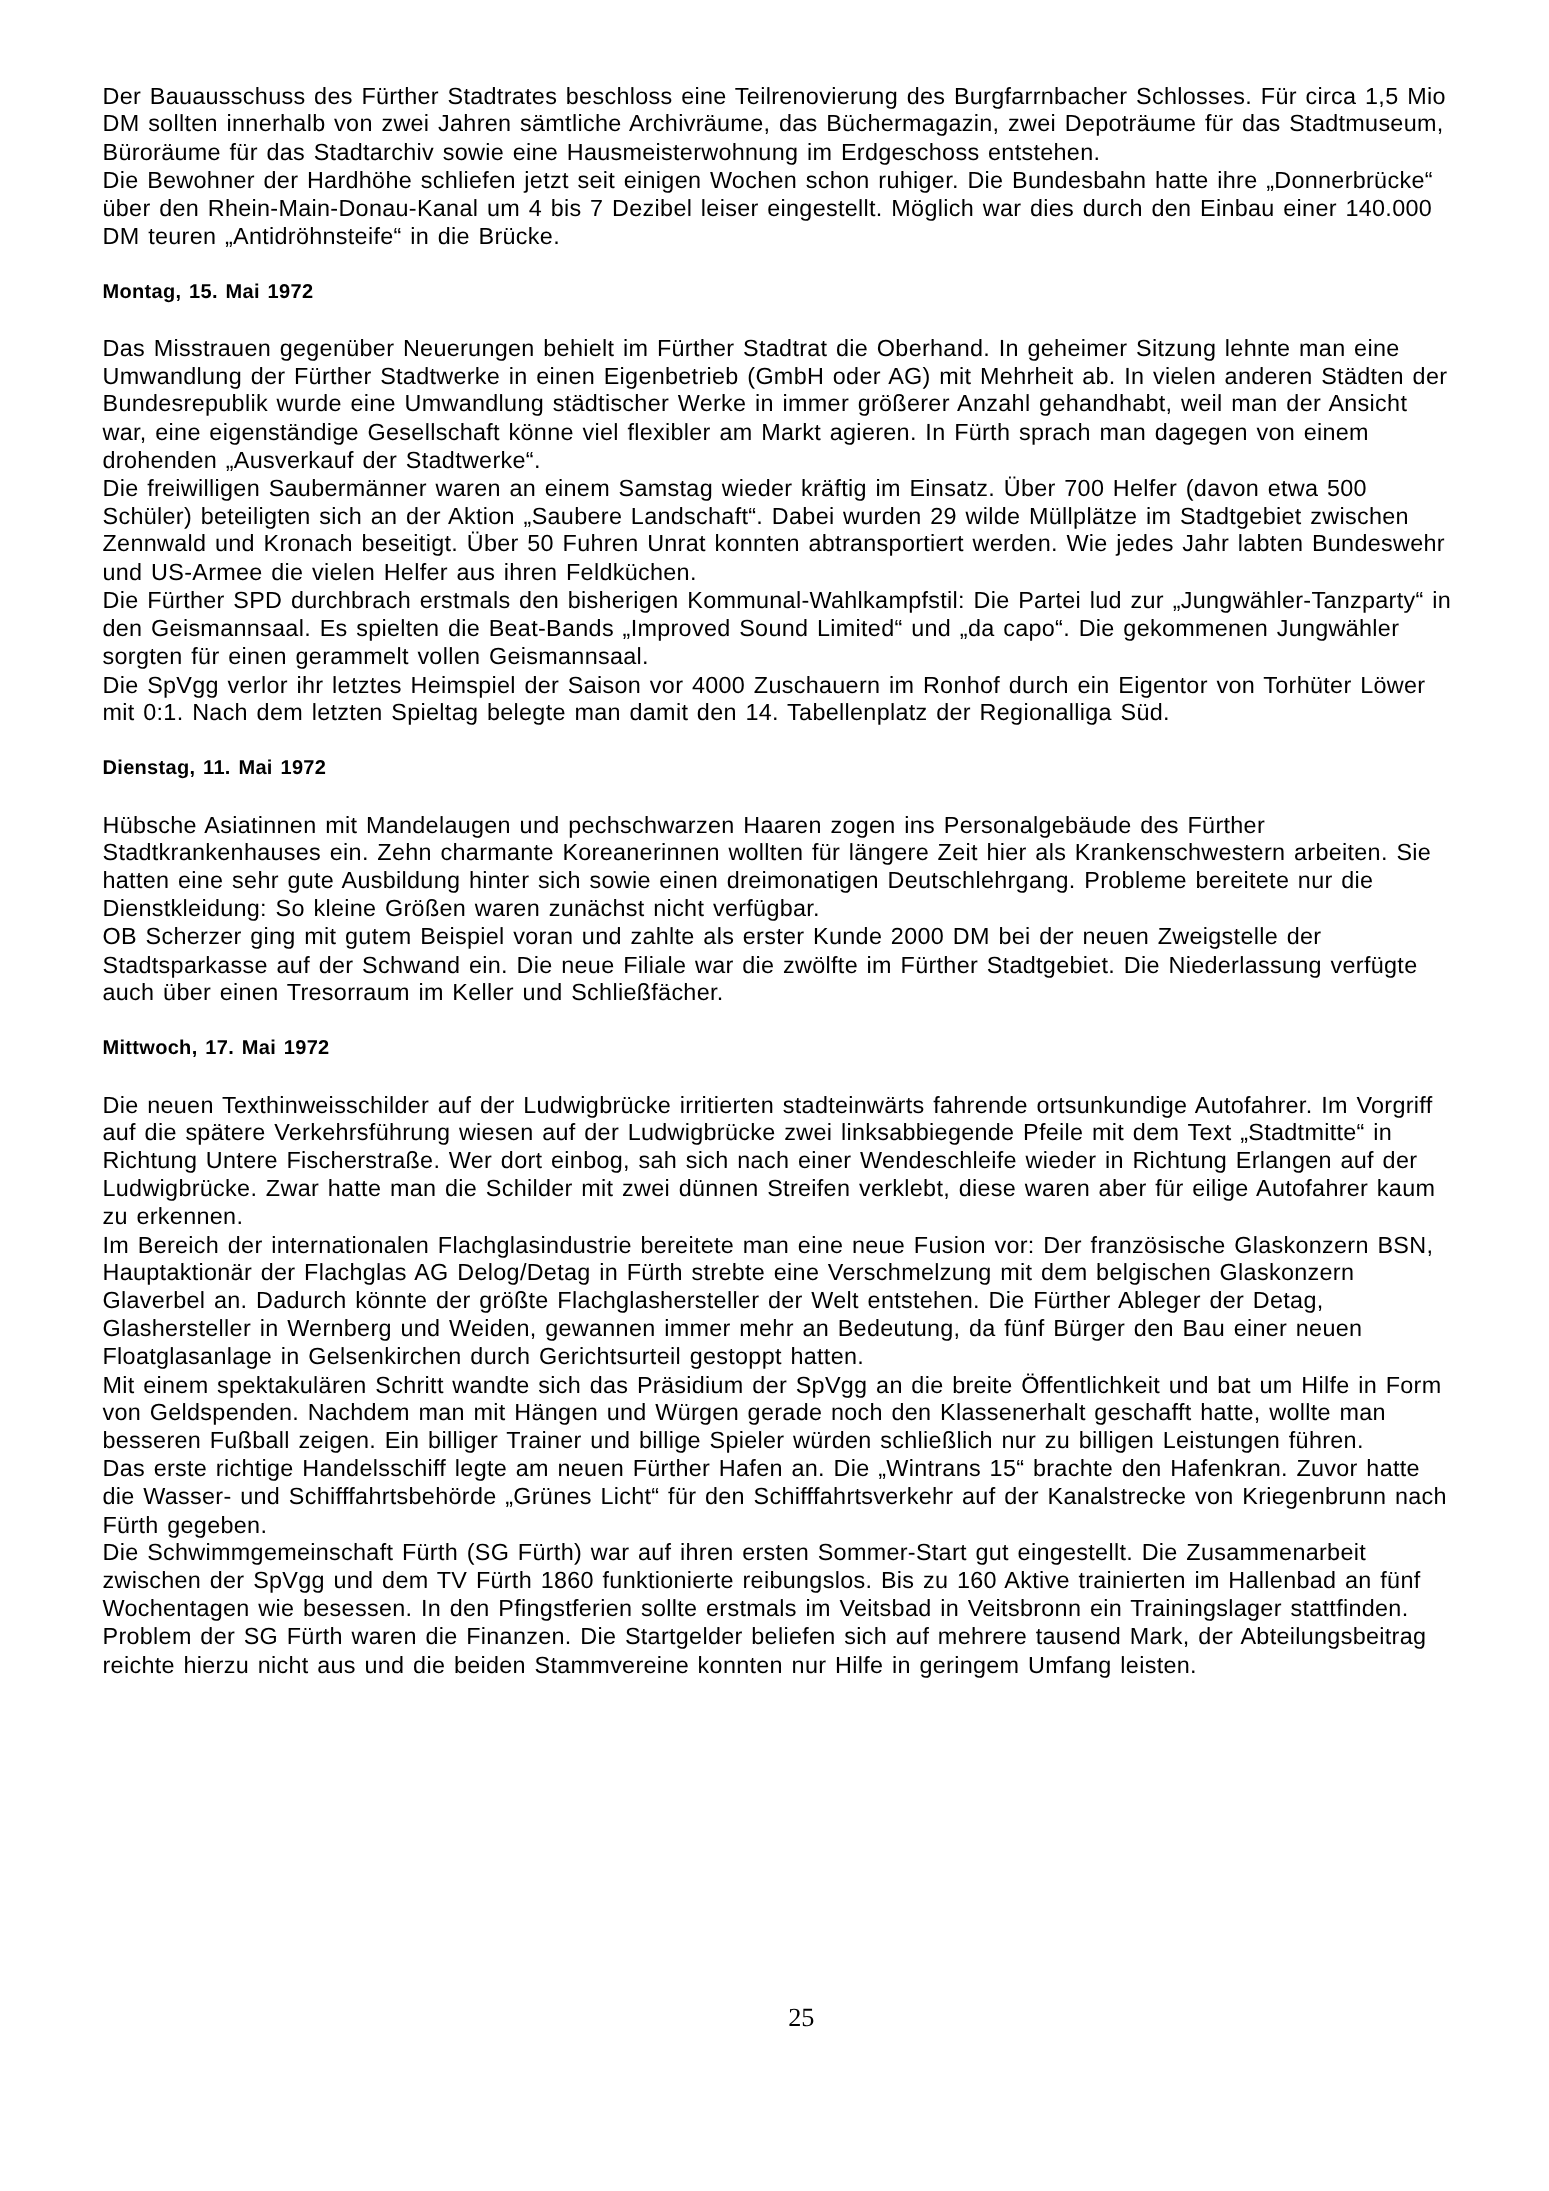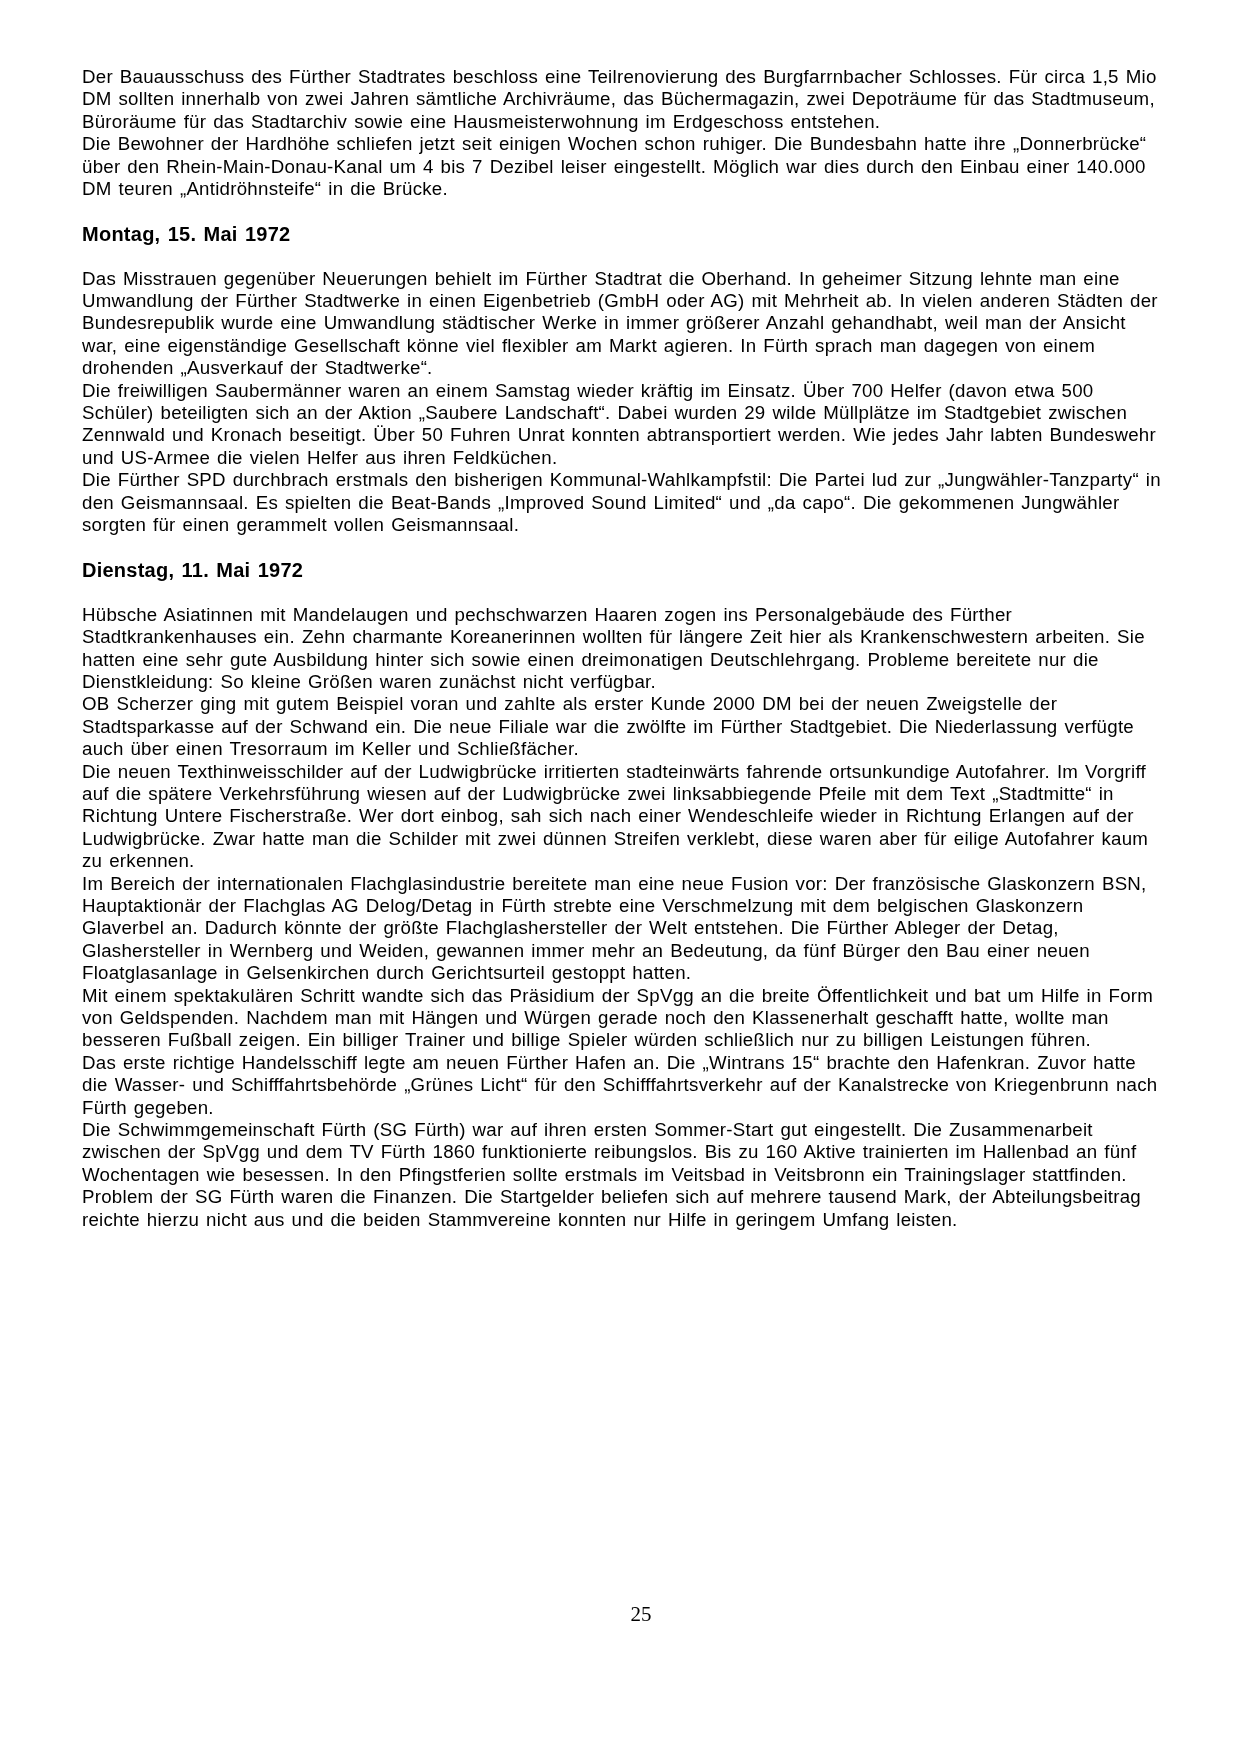--- a/index.html
+++ b/index.html
@@ -25,21 +25,21 @@
     line-height: 22.4px;
     letter-spacing: 0.25px;
     word-spacing: 1.5px;
     text-align: left;
   }
   .content p {
     margin: 0;
     padding: 0;
   }
   .date-heading {
-    font-size: 20px;
+    font-size: 16px;
     line-height: 22.4px;
     font-weight: bold;
     margin: 22.4px 0 22.4px 0;
     padding: 0;
   }
   .page-number {
     position: absolute;
     left: 100px;
     top: 1602px;
     width: 1082px;
@@ -56,25 +56,27 @@
 <div class="page">
   <div class="content">
 
     <p>Der Bauausschuss des Fürther Stadtrates beschloss eine Teilrenovierung des Burgfarrnbacher Schlosses. Für circa 1,5 Mio DM sollten innerhalb von zwei Jahren sämtliche Archivräume, das Büchermagazin, zwei Depoträume für das Stadtmuseum, Büroräume für das Stadtarchiv sowie eine Hausmeisterwohnung im Erdgeschoss entstehen.</p>
     <p>Die Bewohner der Hardhöhe schliefen jetzt seit einigen Wochen schon ruhiger. Die Bundesbahn hatte ihre „Donnerbrücke“ über den Rhein-Main-Donau-Kanal um 4 bis 7 Dezibel leiser eingestellt. Möglich war dies durch den Einbau einer 140.000 DM teuren „Antidröhnsteife“ in die Brücke.</p>
 
     <h2 class="date-heading">Montag, 15. Mai 1972</h2>
     <p>Das Misstrauen gegenüber Neuerungen behielt im Fürther Stadtrat die Oberhand. In geheimer Sitzung lehnte man eine Umwandlung der Fürther Stadtwerke in einen Eigenbetrieb (GmbH oder AG) mit Mehrheit ab. In vielen anderen Städten der Bundesrepublik wurde eine Umwandlung städtischer Werke in immer größerer Anzahl gehandhabt, weil man der Ansicht war, eine eigenständige Gesellschaft könne viel flexibler am Markt agieren. In Fürth sprach man dagegen von einem drohenden „Ausverkauf der Stadtwerke“.</p>
     <p>Die freiwilligen Saubermänner waren an einem Samstag wieder kräftig im Einsatz. Über 700 Helfer (davon etwa 500 Schüler) beteiligten sich an der Aktion „Saubere Landschaft“. Dabei wurden 29 wilde Müllplätze im Stadtgebiet zwischen Zennwald und Kronach beseitigt. Über 50 Fuhren Unrat konnten abtransportiert werden. Wie jedes Jahr labten Bundeswehr und US-Armee die vielen Helfer aus ihren Feldküchen.</p>
     <p>Die Fürther SPD durchbrach erstmals den bisherigen Kommunal-Wahlkampfstil: Die Partei lud zur „Jungwähler-Tanzparty“ in den Geismannsaal. Es spielten die Beat-Bands „Improved Sound Limited“ und „da capo“. Die gekommenen Jungwähler sorgten für einen gerammelt vollen Geismannsaal.</p>
+    <p>Die SpVgg verlor ihr letztes Heimspiel der Saison vor 4000 Zuschauern im Ronhof durch ein Eigentor von Torhüter Löwer mit 0:1. Nach dem letzten Spieltag belegte man damit den 14. Tabellenplatz der Regionalliga Süd.</p>
 
     <h2 class="date-heading">Dienstag, 11. Mai 1972</h2>
     <p>Hübsche Asiatinnen mit Mandelaugen und pechschwarzen Haaren zogen ins Personalgebäude des Fürther Stadtkrankenhauses ein. Zehn charmante Koreanerinnen wollten für längere Zeit hier als Krankenschwestern arbeiten. Sie hatten eine sehr gute Ausbildung hinter sich sowie einen dreimonatigen Deutschlehrgang. Probleme bereitete nur die Dienstkleidung: So kleine Größen waren zunächst nicht verfügbar.</p>
     <p>OB Scherzer ging mit gutem Beispiel voran und zahlte als erster Kunde 2000 DM bei der neuen Zweigstelle der Stadtsparkasse auf der Schwand ein. Die neue Filiale war die zwölfte im Fürther Stadtgebiet. Die Niederlassung verfügte auch über einen Tresorraum im Keller und Schließfächer.</p>
 
+    <h2 class="date-heading">Mittwoch, 17. Mai 1972</h2>
     <p>Die neuen Texthinweisschilder auf der Ludwigbrücke irritierten stadteinwärts fahrende ortsunkundige Autofahrer. Im Vorgriff auf die spätere Verkehrsführung wiesen auf der Ludwigbrücke zwei linksabbiegende Pfeile mit dem Text „Stadtmitte“ in Richtung Untere Fischerstraße. Wer dort einbog, sah sich nach einer Wendeschleife wieder in Richtung Erlangen auf der Ludwigbrücke. Zwar hatte man die Schilder mit zwei dünnen Streifen verklebt, diese waren aber für eilige Autofahrer kaum zu erkennen.</p>
     <p>Im Bereich der internationalen Flachglasindustrie bereitete man eine neue Fusion vor: Der französische Glaskonzern BSN, Hauptaktionär der Flachglas AG Delog/Detag in Fürth strebte eine Verschmelzung mit dem belgischen Glaskonzern Glaverbel an. Dadurch könnte der größte Flachglashersteller der Welt entstehen. Die Fürther Ableger der Detag, Glashersteller in Wernberg und Weiden, gewannen immer mehr an Bedeutung, da fünf Bürger den Bau einer neuen Floatglasanlage in Gelsenkirchen durch Gerichtsurteil gestoppt hatten.</p>
 
     <p>Mit einem spektakulären Schritt wandte sich das Präsidium der SpVgg an die breite Öffentlichkeit und bat um Hilfe in Form von Geldspenden. Nachdem man mit Hängen und Würgen gerade noch den Klassenerhalt geschafft hatte, wollte man besseren Fußball zeigen. Ein billiger Trainer und billige Spieler würden schließlich nur zu billigen Leistungen führen.</p>
     <p>Das erste richtige Handelsschiff legte am neuen Fürther Hafen an. Die „Wintrans 15“ brachte den Hafenkran. Zuvor hatte die Wasser- und Schifffahrtsbehörde „Grünes Licht“ für den Schifffahrtsverkehr auf der Kanalstrecke von Kriegenbrunn nach Fürth gegeben.</p>
     <p>Die Schwimmgemeinschaft Fürth (SG Fürth) war auf ihren ersten Sommer-Start gut eingestellt. Die Zusammenarbeit zwischen der SpVgg und dem TV Fürth 1860 funktionierte reibungslos. Bis zu 160 Aktive trainierten im Hallenbad an fünf Wochentagen wie besessen. In den Pfingstferien sollte erstmals im Veitsbad in Veitsbronn ein Trainingslager stattfinden. Problem der SG Fürth waren die Finanzen. Die Startgelder beliefen sich auf mehrere tausend Mark, der Abteilungsbeitrag reichte hierzu nicht aus und die beiden Stammvereine konnten nur Hilfe in geringem Umfang leisten.</p>
 
   </div>
 
   <div class="page-number">25</div>

